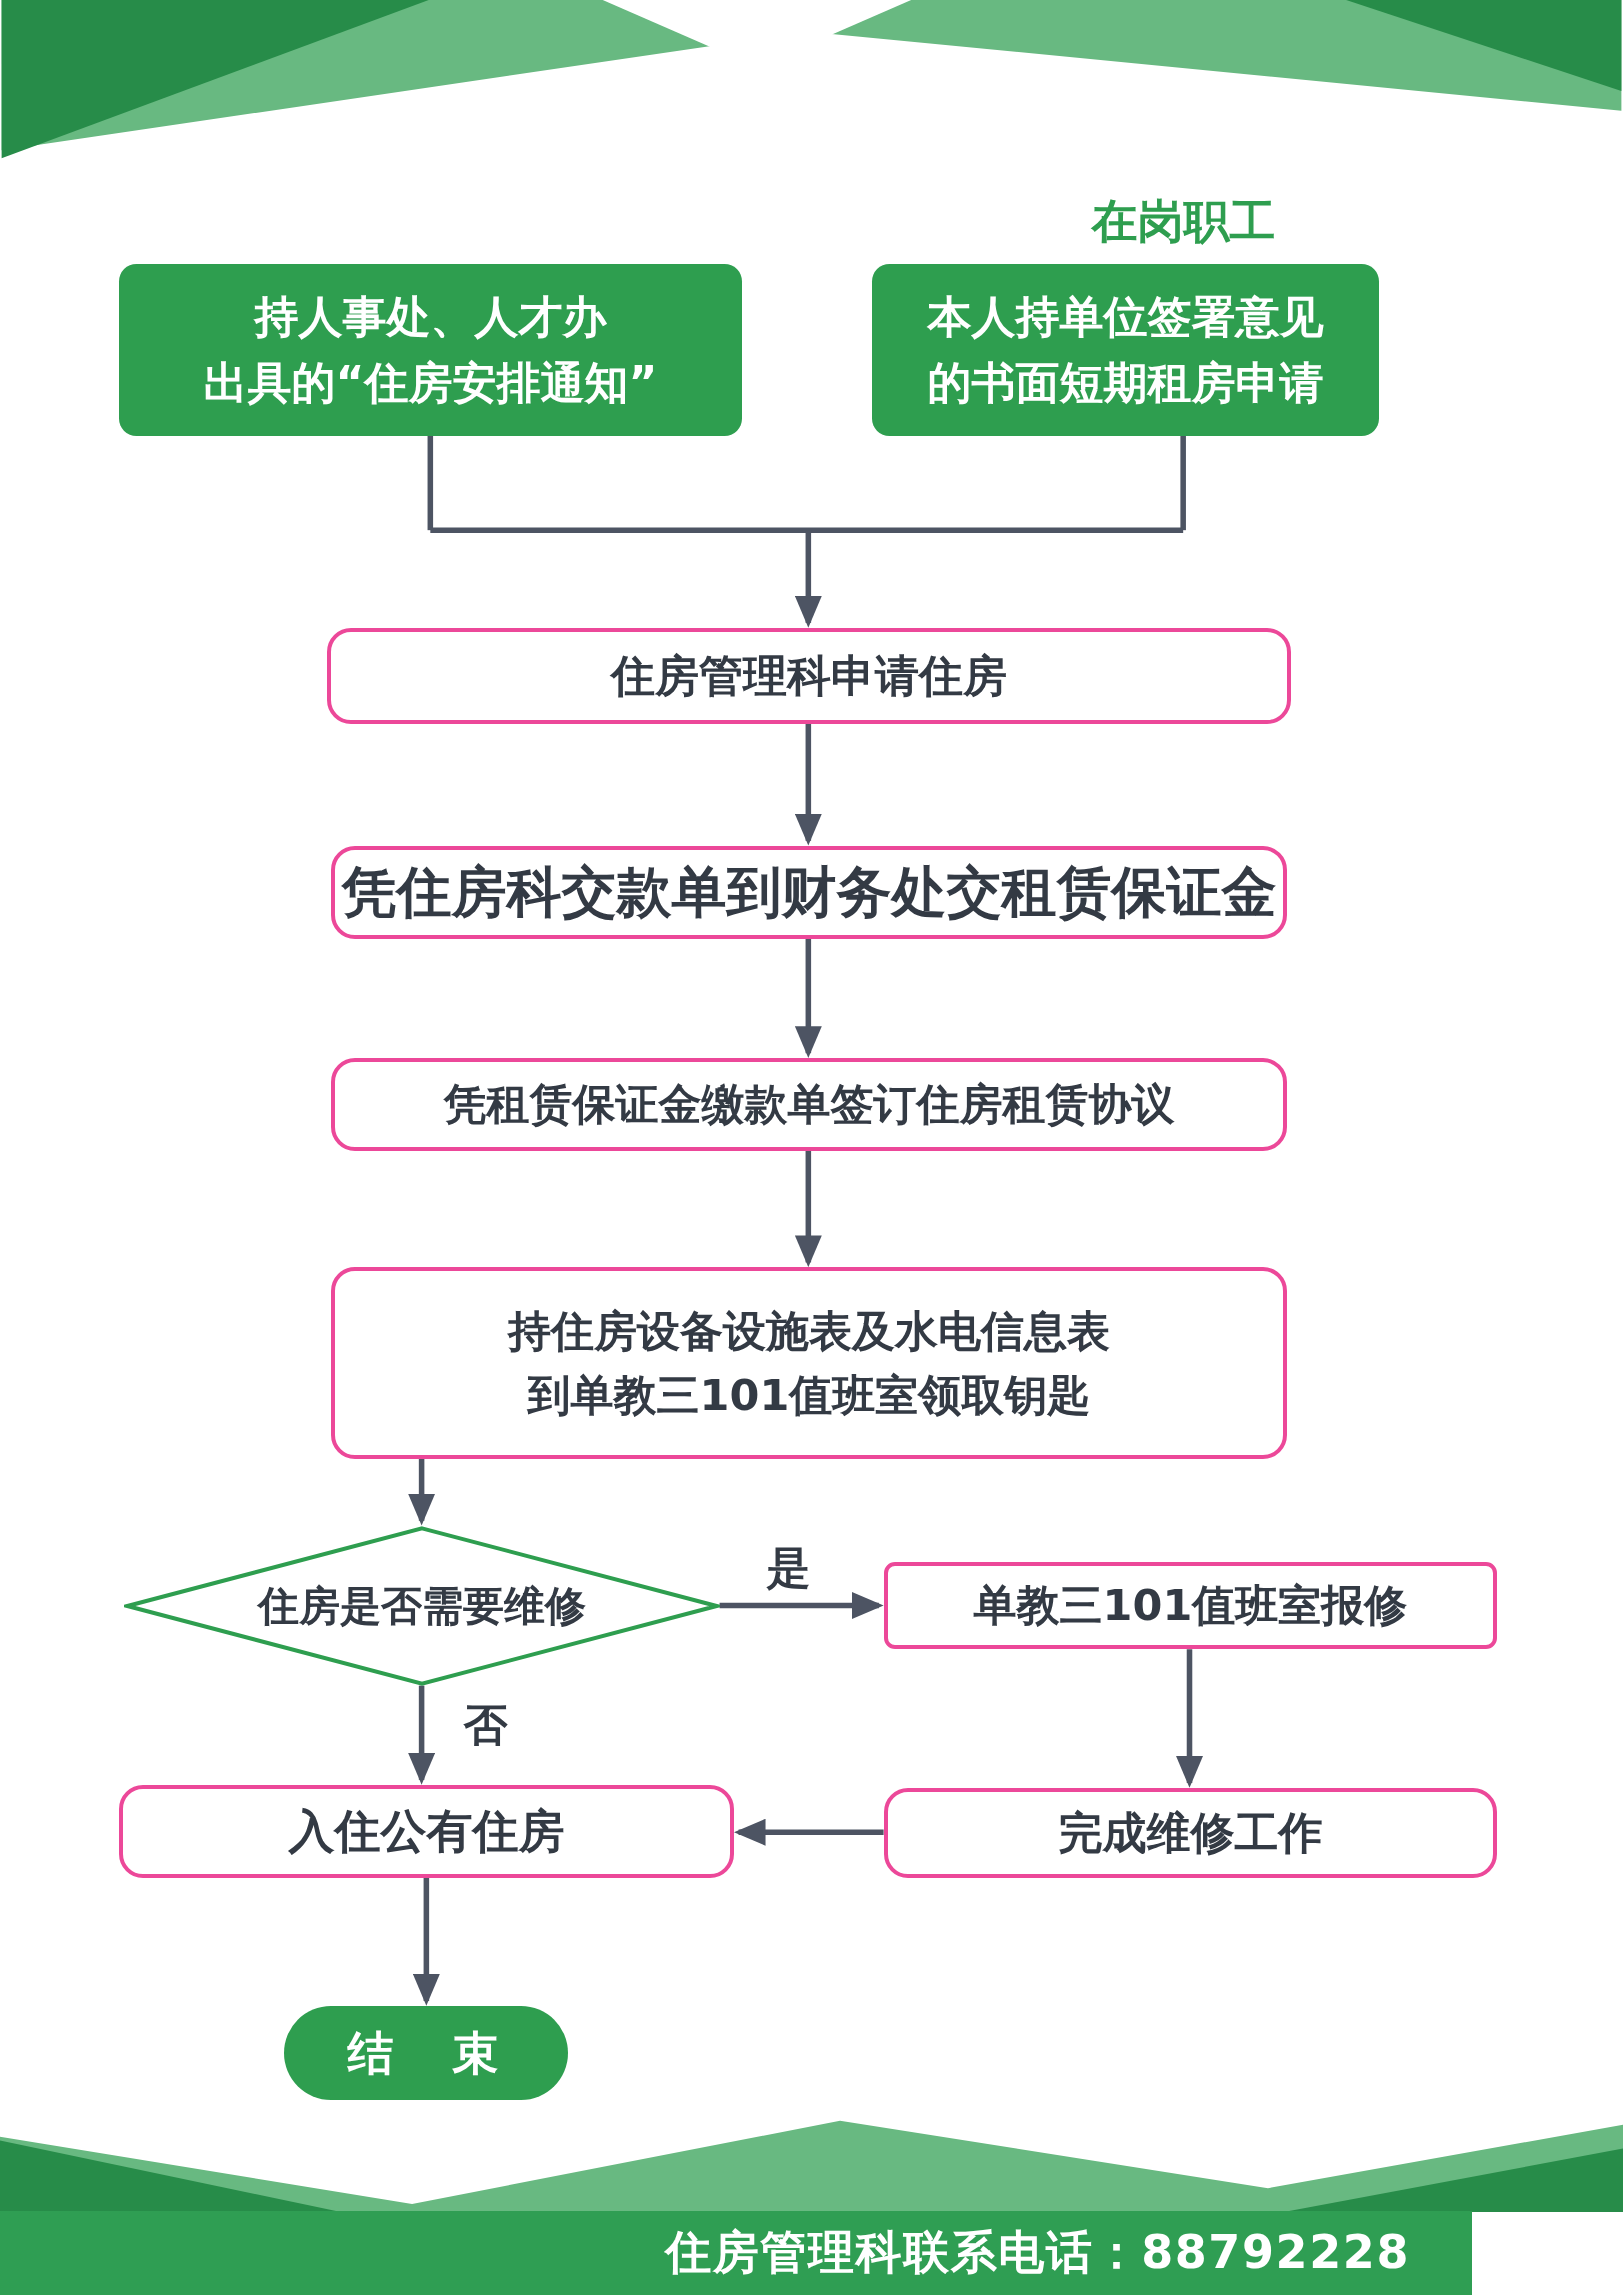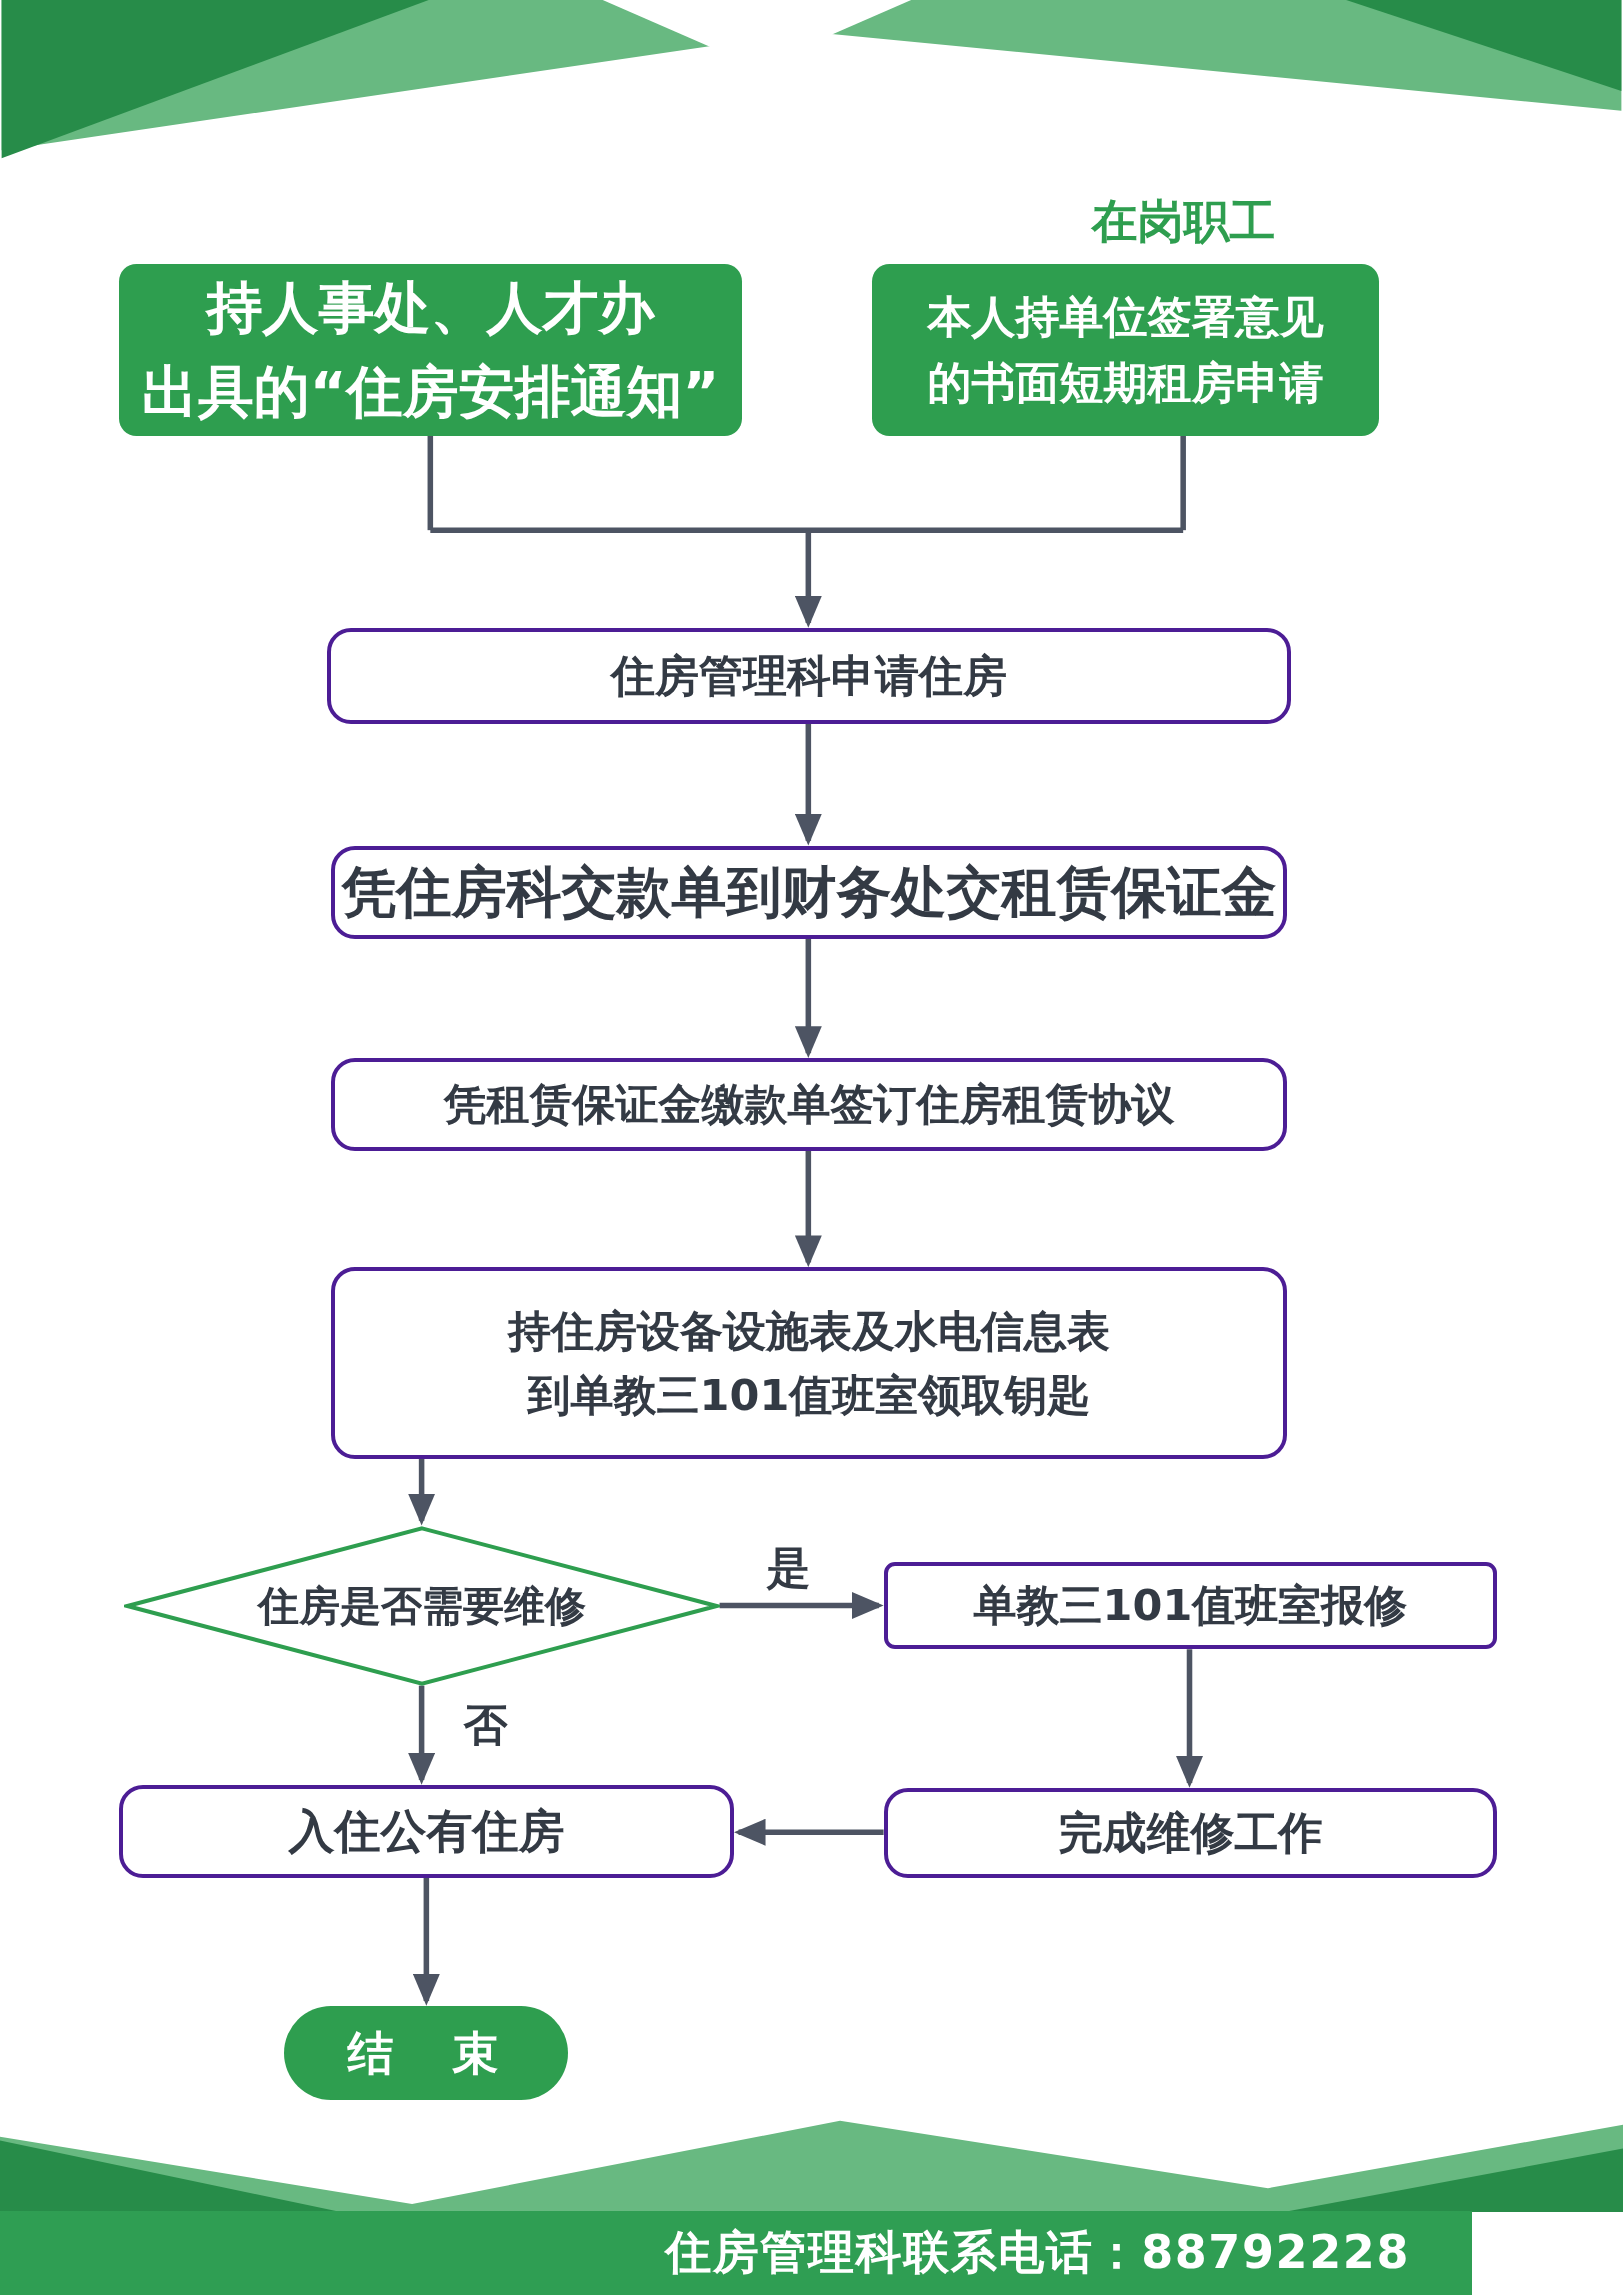--- a/index.html
+++ b/index.html
@@ -7,21 +7,21 @@
   .poster {
     position:relative; width:1623px; height:2295px; background:#ffffff;
     font-family:"DejaVu Sans","Liberation Sans",sans-serif; overflow:hidden;
   }
   svg.layer { position:absolute; left:0; z-index:1; display:block; }
   .node {
     position:absolute; z-index:2; display:flex; flex-direction:column;
     align-items:center; justify-content:center; text-align:center;
     font-weight:700; color:#333a44; font-size:44px; line-height:1.5;
   }
-  .outline { background:#ffffff; border:4px solid #4c1d95; border-radius:24px; }
+  .outline { background:#ffffff; border:4px solid #ec4899; border-radius:24px; }
   .fillgreen { background:#2e9e4f; color:#ffffff; border-radius:17.4px; }
   .col-header { position:absolute; z-index:2; display:flex; align-items:center; justify-content:center;
     color:#2e9e4f; font-size:46px; font-weight:700; }
   .edge-label { position:absolute; z-index:3; display:flex; align-items:center; justify-content:center;
     color:#333a44; font-size:44px; font-weight:700; }
   .diamond-wrap { position:absolute; z-index:2; }
   .diamond-wrap svg { position:absolute; inset:0; }
   .diamond-text { position:absolute; inset:0; display:flex; align-items:center; justify-content:center;
     font-size:41px; font-weight:700; color:#333a44; }
   .footer-band {
@@ -64,21 +64,21 @@
       <path d="M1115,2312 L932,2312" marker-end="url(#ah)"></path>
       <path d="M532,2127 L532,2246" marker-end="url(#ah)"></path>
       <path d="M538,2369 L538,2525" marker-end="url(#ah)"></path>
     </g>
   </svg>
 
   <div class="col-header" style="left:872px; top:190px; width:623px; height:63px;">
     <span>在岗职工</span>
   </div>
 
-  <div class="node fillgreen" style="left:119px; top:264px; width:623px; height:172px; font-size:56px;">
+  <div class="node fillgreen" style="left:119px; top:264px; width:623px; height:172px; font-size:44px;">
     <span>持人事处、人才办</span>
     <span>出具的“住房安排通知”</span>
   </div>
   <div class="node fillgreen" style="left:872px; top:264px; width:507px; height:172px; font-size:44px;">
     <span>本人持单位签署意见</span>
     <span>的书面短期租房申请</span>
   </div>
 
   <div class="node outline" style="left:327px; top:628px; width:964px; height:96px;">
     <span>住房管理科申请住房</span>

